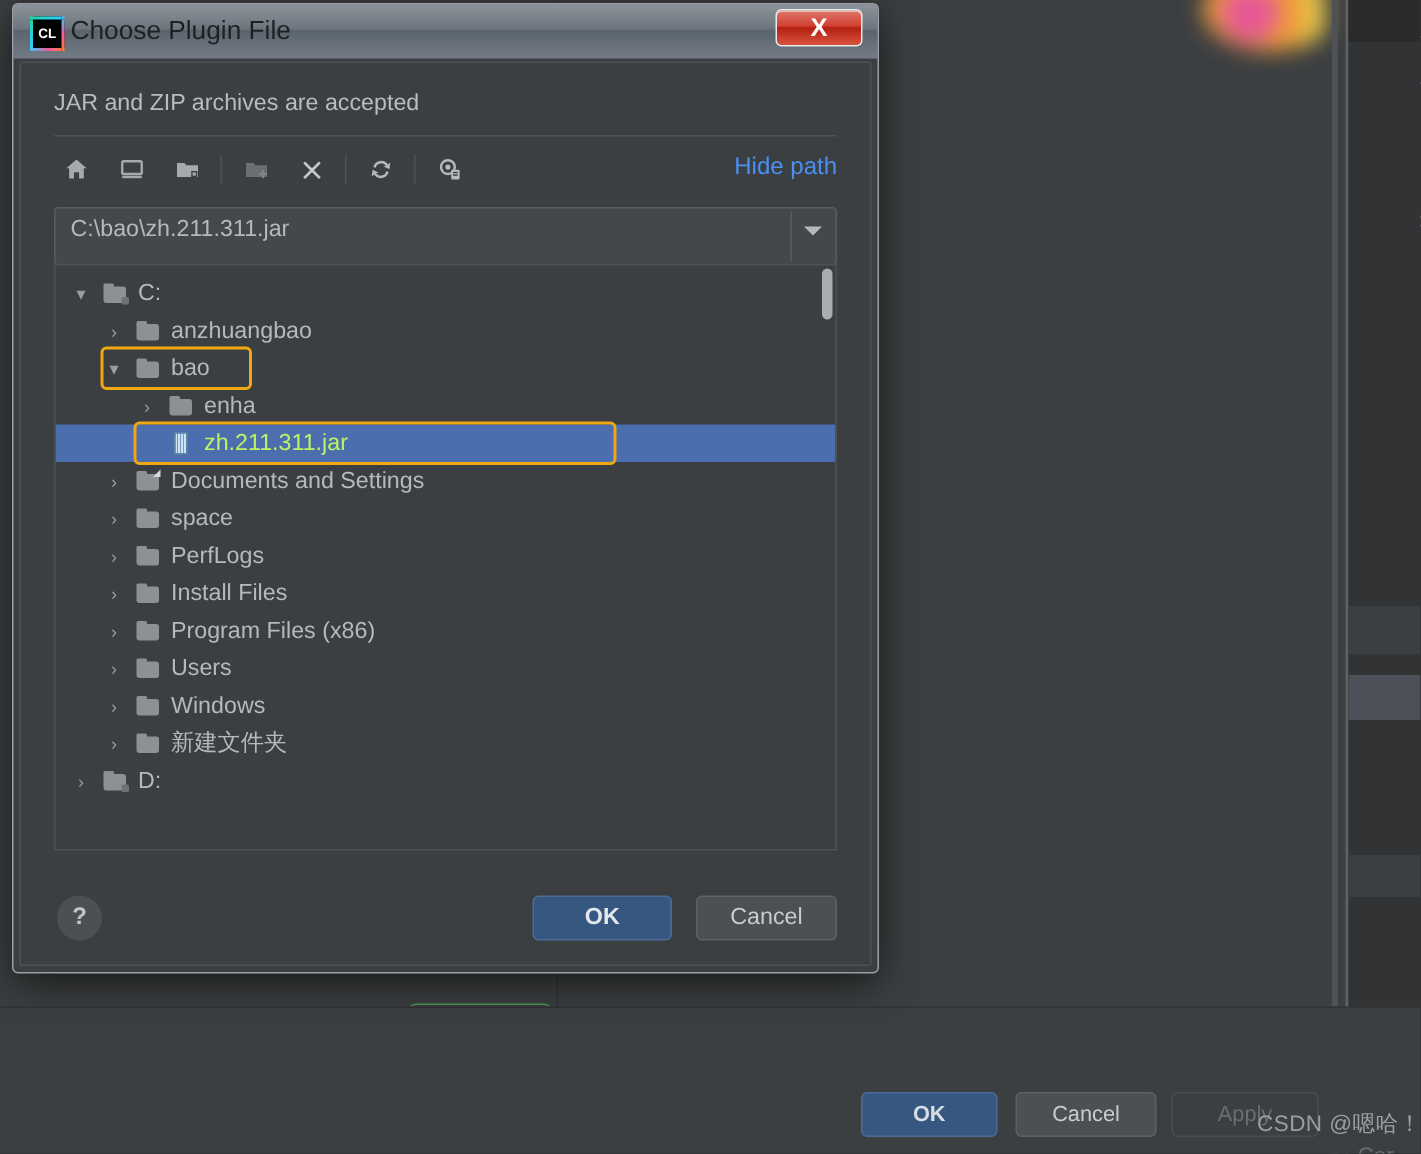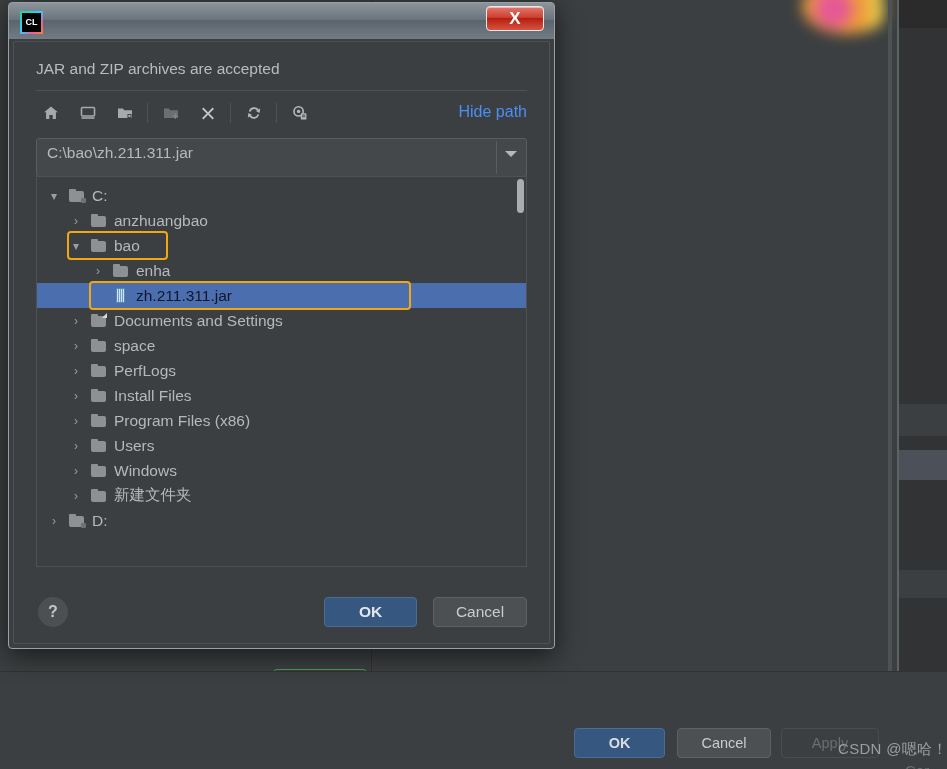--- a/index.html
+++ b/index.html
@@ -54,20 +54,21 @@
   
   .bg-logo-blob{position:absolute;left:430px;top:-22px;width:90px;height:56px;
       border-radius:50%;filter:blur(7px);opacity:.95;
       background:radial-gradient(circle at 35% 55%, #f05a9b 0 28%, #f8a13a 30% 55%, #f2d24b 57% 75%, rgba(60,63,65,0) 78%);}
 
   
   #dialog{
     position:absolute;left:8px;top:2px;width:545px;height:645px;
     background:#3c3f41;border:1px solid #9aa0a6;border-radius:4px;
     box-shadow:0 6px 26px rgba(0,0,0,.62);
+    padding-left:31px;
   }
   
   .titlebar{position:absolute;left:0;top:0;right:0;height:36px;border-radius:3px 3px 0 0;
      background:linear-gradient(to bottom,rgba(190,200,210,.62) 0%,rgba(150,165,180,.52) 46%,
                 rgba(120,136,152,.5) 47%,rgba(160,174,188,.55) 100%);
      overflow:hidden;}
   .title-ico{position:absolute;left:11px;top:8px;width:19px;height:19px;border-radius:3px;
      background:#000;border:2px solid;
      border-image:linear-gradient(135deg,#22d3a0,#2ad0ff 45%,#f05a9b 75%,#ff7b3d) 1;
      display:flex;align-items:center;justify-content:center;}
@@ -101,21 +102,21 @@
      border-left:6px solid transparent;border-right:6px solid transparent;border-top:6px solid #b6b9bb;}
 
   
   .tree-box{position:absolute;left:22px;top:134px;right:22px;bottom:76px;
      background:#3c3f41;border:1px solid #4e5254;box-sizing:border-box;overflow:hidden;}
   .tree-scroll{position:absolute;right:2px;top:2px;width:7px;height:34px;background:#a9adb0;border-radius:4px;}
   .tree-row{position:absolute;left:0;right:0;height:25px;display:flex;align-items:center;white-space:nowrap;}
   .tree-row.sel{background:#4b6eaf;}
   .t-arrow{width:14px;flex:0 0 14px;text-align:center;font-size:12px;color:#9a9ea1;line-height:1;}
   .t-label{font-size:15.5px;color:#b6b9bb;}
-  .tree-row.sel .t-label{color:#0f172a;}
+  .tree-row.sel .t-label{color:#bef264;}
   .ico-folder{flex:0 0 16px;width:16px;height:13px;margin-right:7px;position:relative;}
   .ico-folder:before{content:"";position:absolute;left:0;top:2px;width:15px;height:11px;background:#8e9194;border-radius:1px 2px 2px 2px;}
   .ico-folder:after{content:"";position:absolute;left:0;top:0;width:7px;height:3px;background:#8e9194;border-radius:1px 1px 0 0;}
   .ico-drive:after{background:#8e9194;}
   .ico-drive .badge{position:absolute;right:-1px;bottom:-1px;width:5px;height:5px;background:#6e7276;border-radius:1px;z-index:2;}
   .ico-link .badge{position:absolute;right:0px;top:-1px;width:0;height:0;z-index:2;
      border-left:5px solid transparent;border-bottom:5px solid #d7dadc;}
   .ico-jar{flex:0 0 16px;width:16px;height:15px;margin-right:7px;position:relative;}
   .ico-jar:before{content:"";position:absolute;left:3px;top:0;width:9px;height:15px;
      background:repeating-linear-gradient(90deg,#cfe3f2 0 1px,#6d9dc5 1px 2px);border:1px solid #5b87ad;box-sizing:border-box;}
@@ -182,20 +183,21 @@
     <div class="watermark2">Cor</div>
   </div>
 </div>
 
 <div id="dialog">
 
   <div class="titlebar">
     <div class="title-ico">
       <span>CL</span>
     </div>
+    <div class="title-text">Choose Plugin File</div>
     <div class="closebtn">
       <span>X</span>
     </div>
   </div>
 
   <div class="dlg-body">
 
     <div class="dlg-hint">JAR and ZIP archives are accepted</div>
     <div class="dlg-sep"></div>
 

